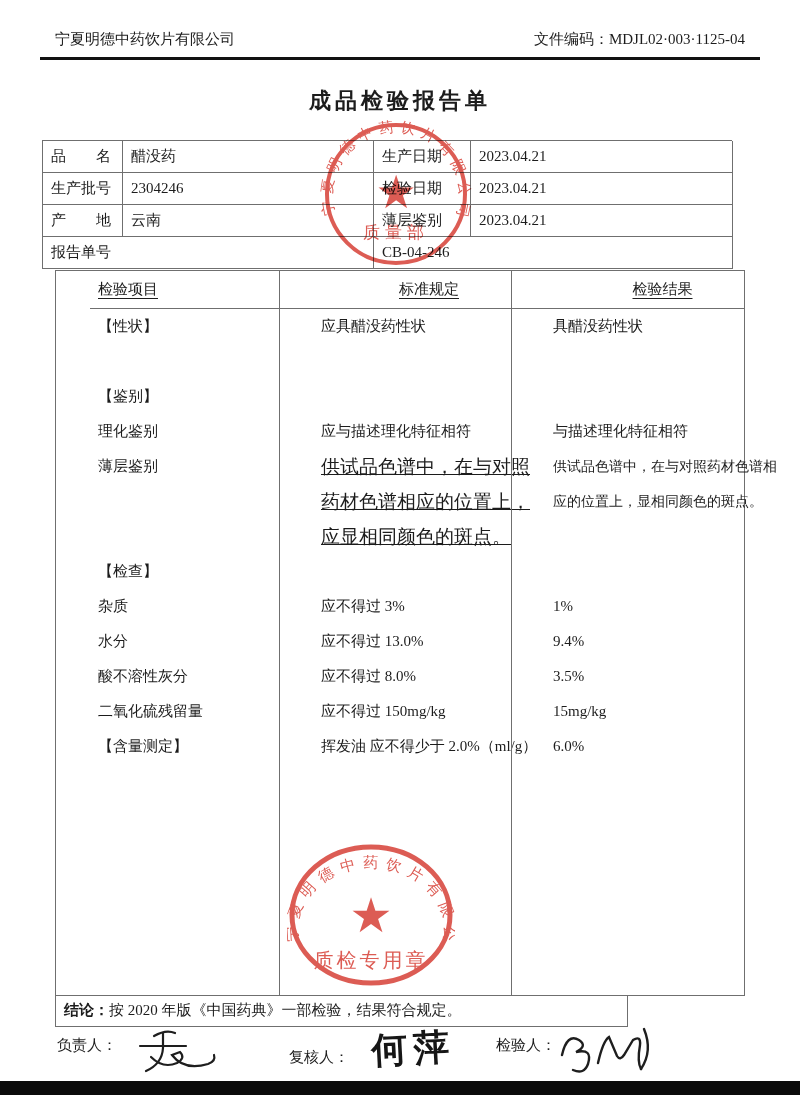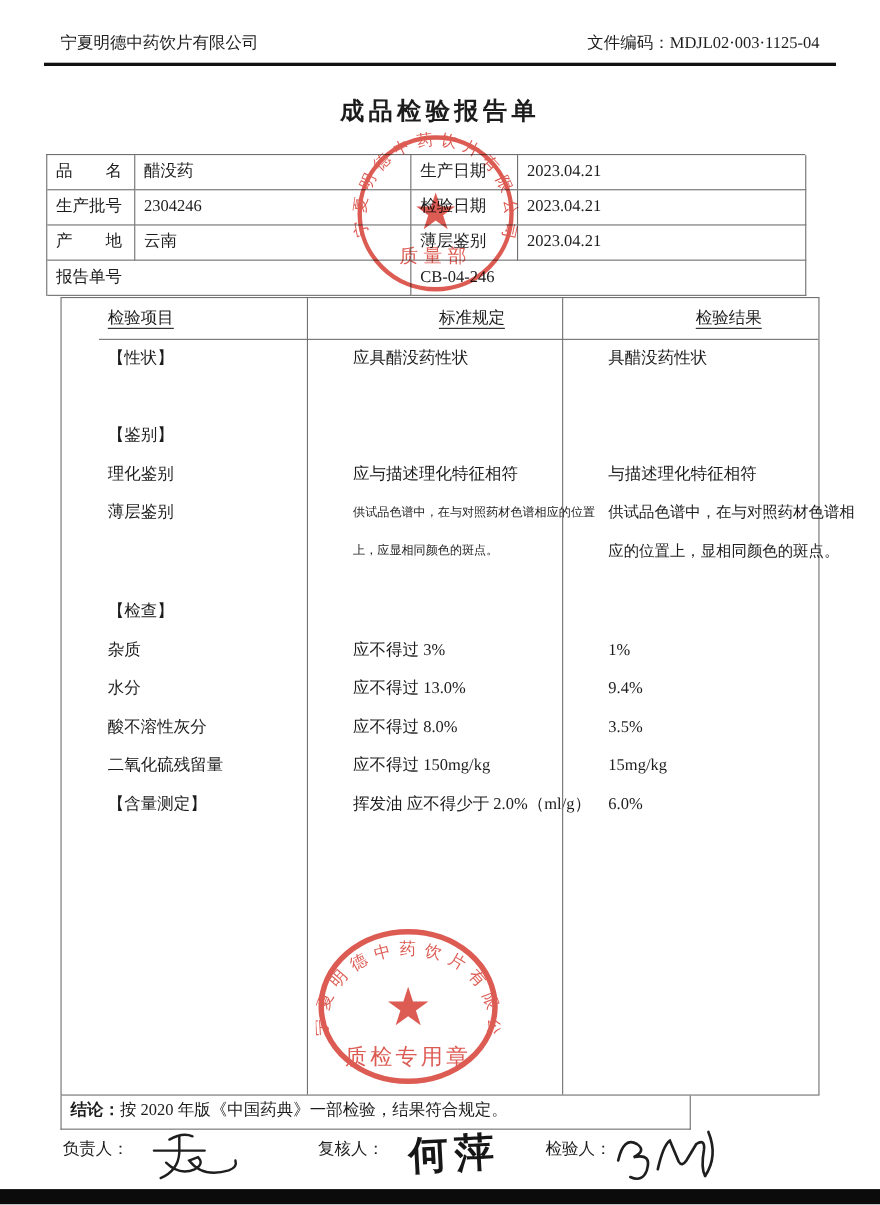--- a/index.html
+++ b/index.html
@@ -29,32 +29,32 @@
   .insp .vline { position:absolute; top:0; width:1px; height:100%; background:#6f6f6f; }
   .v1 { left:223px; } .v2 { left:455px; }
   .insp-head { display:grid; grid-template-columns:223px 232px 235px; height:38px;
                border-bottom:1px solid #6f6f6f; align-items:center; }
   .insp-head span { text-decoration:underline; text-underline-offset:4px; }
   .h-item { padding-left:8px; }
   .h-std, .h-res { text-align:center; }
   .trow { display:grid; grid-template-columns:223px 232px 235px; }
   .trow > div { padding-left:8px; padding-right:2px; line-height:35px; }
   .mh70 { min-height:70px; } .mh35 { min-height:35px; } .mh90 { min-height:90px; } .mh32 { min-height:32px; }
-  .std-long { font-size:11px; }
+  .std-long { font-size:19px;text-decoration:underline; }
   .res-long { font-size:14px; }
 
   
   .conclusion { position:absolute; left:55px; top:996px; width:573px; height:31px;
                 border:1px solid #6f6f6f; border-top:none; line-height:29px; padding-left:8px; }
   .conclusion b { font-weight:bold; }
 
   
   .sig-row { position:absolute; left:0; top:1027px; width:800px; height:54px; }
   .sig-label { position:absolute; top:8px; line-height:20px; }
-  .lbl-resp { left:57px; } .lbl-rev { left:289px; } .lbl-insp { left:496px; }
+  .lbl-resp { left:57px; } .lbl-rev { left:289px;margin-top:12px; } .lbl-insp { left:496px; }
   .sigsvg { position:absolute; }
   .sig1 { left:122px; top:0px; }
   .sig2 { left:368px; top:-6px; }
   .sig3 { left:552px; top:-6px; }
 
   
   .stamp { position:absolute; mix-blend-mode:multiply; opacity:0.88; }
   .stamp-top { left:318px; top:120px; }
   .stamp-oval { left:287px; top:842px; }
 

